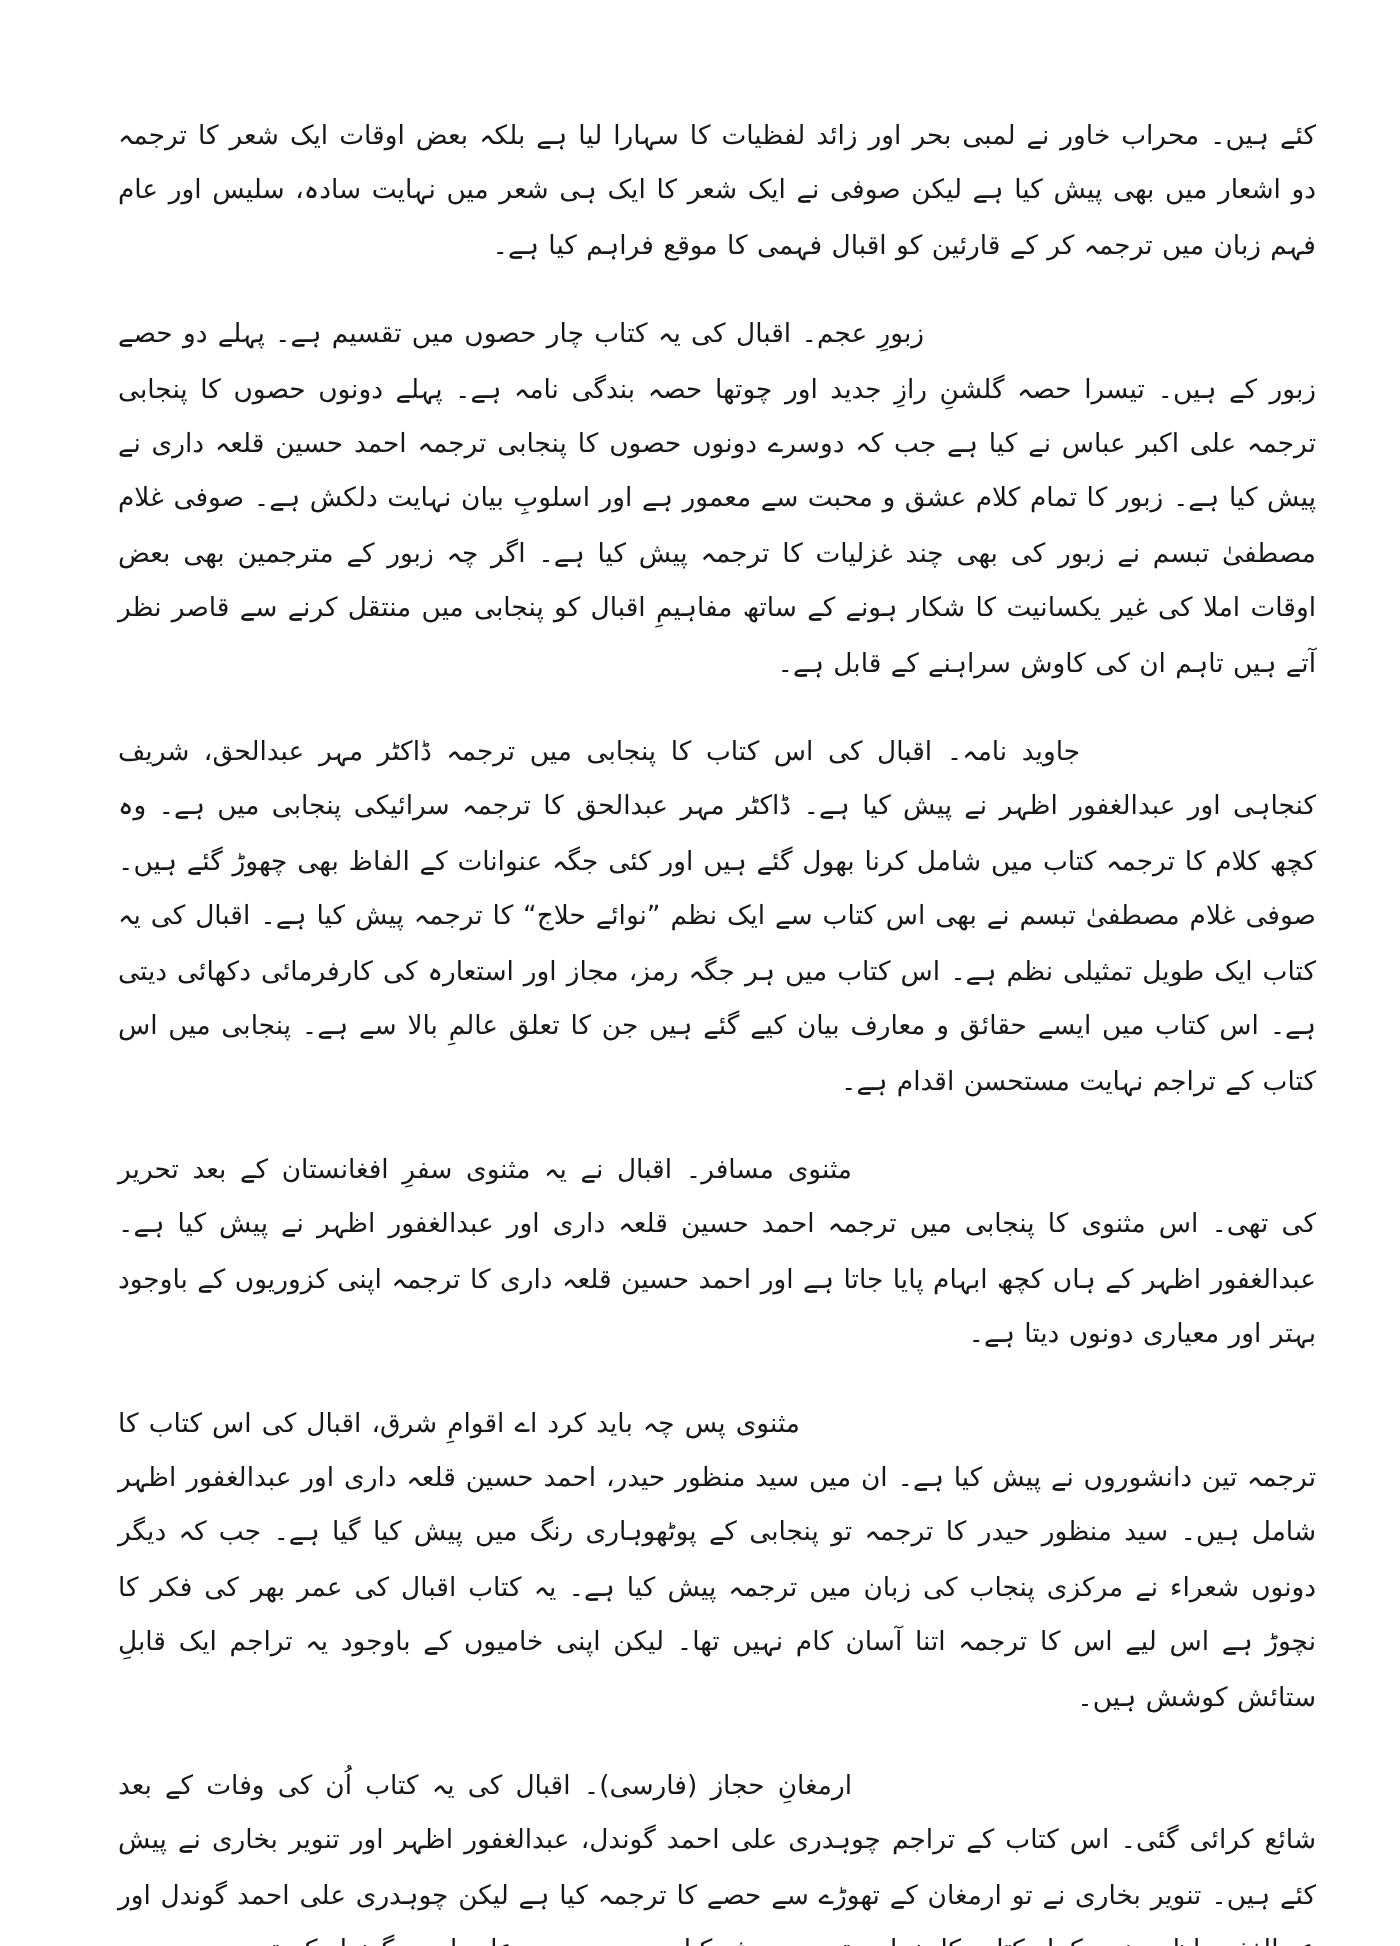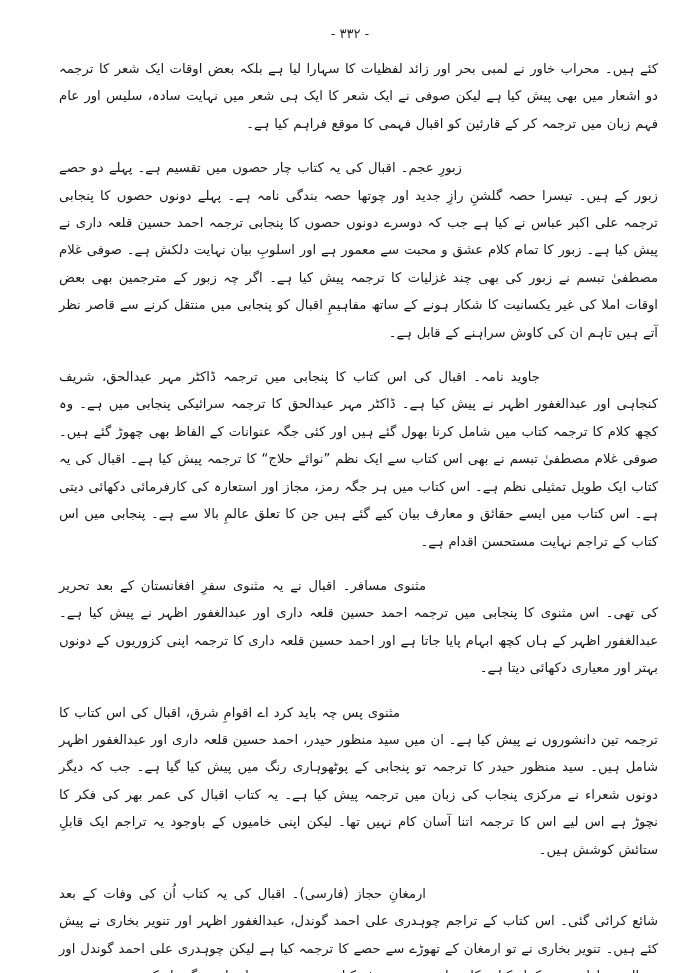--- a/index.html
+++ b/index.html
@@ -81,31 +81,30 @@
   }
   p.para.lead.xxwide::before {
     width: 258px;
   }
 </style>
 </head>
 <body>
 
 <div class="page">
 
-  <div class="page-number">- ۳۳۲ -</div>
 
   <div class="body-text">
 
     <p class="para">کئے ہیں۔ محراب خاور نے لمبی بحر اور زائد لفظیات کا سہارا لیا ہے بلکہ بعض اوقات ایک شعر کا ترجمہ دو اشعار میں بھی پیش کیا ہے لیکن صوفی نے ایک شعر کا ایک ہی شعر میں نہایت سادہ، سلیس اور عام فہم زبان میں ترجمہ کر کے قارئین کو اقبال فہمی کا موقع فراہم کیا ہے۔</p>
 
     <p class="para lead wide">زبورِ عجم۔ اقبال کی یہ کتاب چار حصوں میں تقسیم ہے۔ پہلے دو حصے زبور کے ہیں۔ تیسرا حصہ گلشنِ رازِ جدید اور چوتھا حصہ بندگی نامہ ہے۔ پہلے دونوں حصوں کا پنجابی ترجمہ علی اکبر عباس نے کیا ہے جب کہ دوسرے دونوں حصوں کا پنجابی ترجمہ احمد حسین قلعہ داری نے پیش کیا ہے۔ زبور کا تمام کلام عشق و محبت سے معمور ہے اور اسلوبِ بیان نہایت دلکش ہے۔ صوفی غلام مصطفیٰ تبسم نے زبور کی بھی چند غزلیات کا ترجمہ پیش کیا ہے۔ اگر چہ زبور کے مترجمین بھی بعض اوقات املا کی غیر یکسانیت کا شکار ہونے کے ساتھ مفاہیمِ اقبال کو پنجابی میں منتقل کرنے سے قاصر نظر آتے ہیں تاہم ان کی کاوش سراہنے کے قابل ہے۔</p>
 
     <p class="para lead short">جاوید نامہ۔ اقبال کی اس کتاب کا پنجابی میں ترجمہ ڈاکٹر مہر عبدالحق، شریف کنجاہی اور عبدالغفور اظہر نے پیش کیا ہے۔ ڈاکٹر مہر عبدالحق کا ترجمہ سرائیکی پنجابی میں ہے۔ وہ کچھ کلام کا ترجمہ کتاب میں شامل کرنا بھول گئے ہیں اور کئی جگہ عنوانات کے الفاظ بھی چھوڑ گئے ہیں۔ صوفی غلام مصطفیٰ تبسم نے بھی اس کتاب سے ایک نظم ”نوائے حلاج“ کا ترجمہ پیش کیا ہے۔ اقبال کی یہ کتاب ایک طویل تمثیلی نظم ہے۔ اس کتاب میں ہر جگہ رمز، مجاز اور استعارہ کی کارفرمائی دکھائی دیتی ہے۔ اس کتاب میں ایسے حقائق و معارف بیان کیے گئے ہیں جن کا تعلق عالمِ بالا سے ہے۔ پنجابی میں اس کتاب کے تراجم نہایت مستحسن اقدام ہے۔</p>
 
-    <p class="para lead xwide">مثنوی مسافر۔ اقبال نے یہ مثنوی سفرِ افغانستان کے بعد تحریر کی تھی۔ اس مثنوی کا پنجابی میں ترجمہ احمد حسین قلعہ داری اور عبدالغفور اظہر نے پیش کیا ہے۔ عبدالغفور اظہر کے ہاں کچھ ابہام پایا جاتا ہے اور احمد حسین قلعہ داری کا ترجمہ اپنی کزوریوں کے دونوں بہتر اور معیاری دکھائی دیتا ہے۔</p>
+    <p class="para lead xwide">مثنوی مسافر۔ اقبال نے یہ مثنوی سفرِ افغانستان کے بعد تحریر کی تھی۔ اس مثنوی کا پنجابی میں ترجمہ احمد حسین قلعہ داری اور عبدالغفور اظہر نے پیش کیا ہے۔ عبدالغفور اظہر کے ہاں کچھ ابہام پایا جاتا ہے اور احمد حسین قلعہ داری کا ترجمہ اپنی کزوریوں کے باوجود بہتر اور معیاری دونوں دیتا ہے۔</p>
 
     <p class="para lead xxwide">مثنوی پس چہ باید کرد اے  اقوامِ شرق، اقبال کی اس کتاب کا ترجمہ تین دانشوروں نے پیش کیا ہے۔ ان میں سید منظور حیدر، احمد حسین قلعہ داری اور عبدالغفور اظہر شامل ہیں۔ سید منظور حیدر کا ترجمہ تو پنجابی کے پوٹھوہاری رنگ میں پیش کیا گیا ہے۔ جب کہ دیگر دونوں شعراء نے مرکزی پنجاب کی زبان میں ترجمہ پیش کیا ہے۔ یہ کتاب اقبال کی عمر بھر کی فکر کا نچوڑ ہے اس لیے اس کا ترجمہ اتنا آسان کام نہیں تھا۔ لیکن اپنی خامیوں کے باوجود یہ تراجم ایک قابلِ ستائش کوشش ہیں۔</p>
 
     <p class="para lead xwide">ارمغانِ حجاز (فارسی)۔ اقبال کی یہ کتاب اُن کی وفات کے بعد شائع کرائی گئی۔ اس کتاب کے تراجم چوہدری علی احمد گوندل، عبدالغفور اظہر اور تنویر بخاری نے پیش کئے ہیں۔ تنویر بخاری نے تو ارمغان کے تھوڑے سے حصے کا ترجمہ کیا ہے لیکن چوہدری علی احمد گوندل اور عبدالغفور اظہر نے مکمل کتاب کا پنجابی ترجمہ پیش کیا ہے۔ چوہدری علی احمد گوندل کے ترجمہ میں جو روانی، سادگی اور سلاست پائی جاتی ہے دوسرے دونوں تراجم میں یہ نظر نہیں آتی۔ ان تراجم کے سبب پنجابی ادب کو اقبالی فکر کا ایک تازہ جھونکا ملا ہے۔ جو پنجابی ادب کے لیے تو انائی</p>
 
   </div>
 
 </div>
 
 </body></html>

